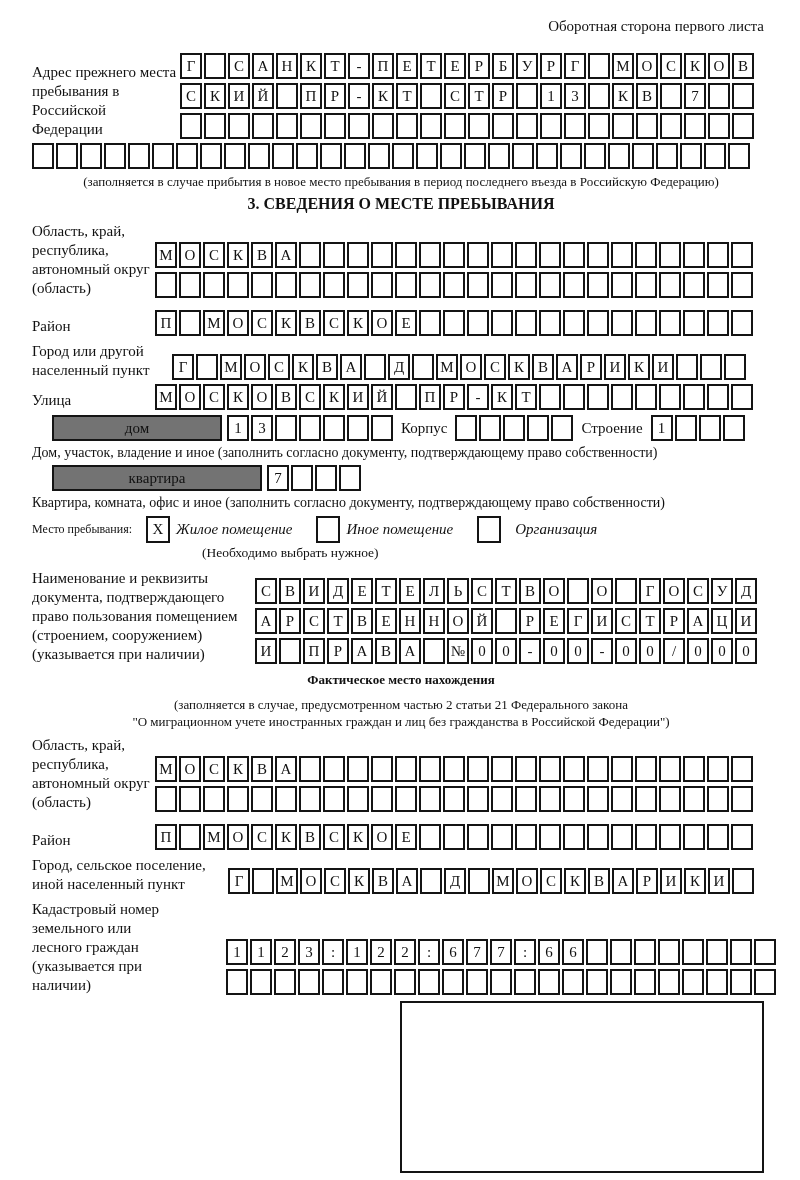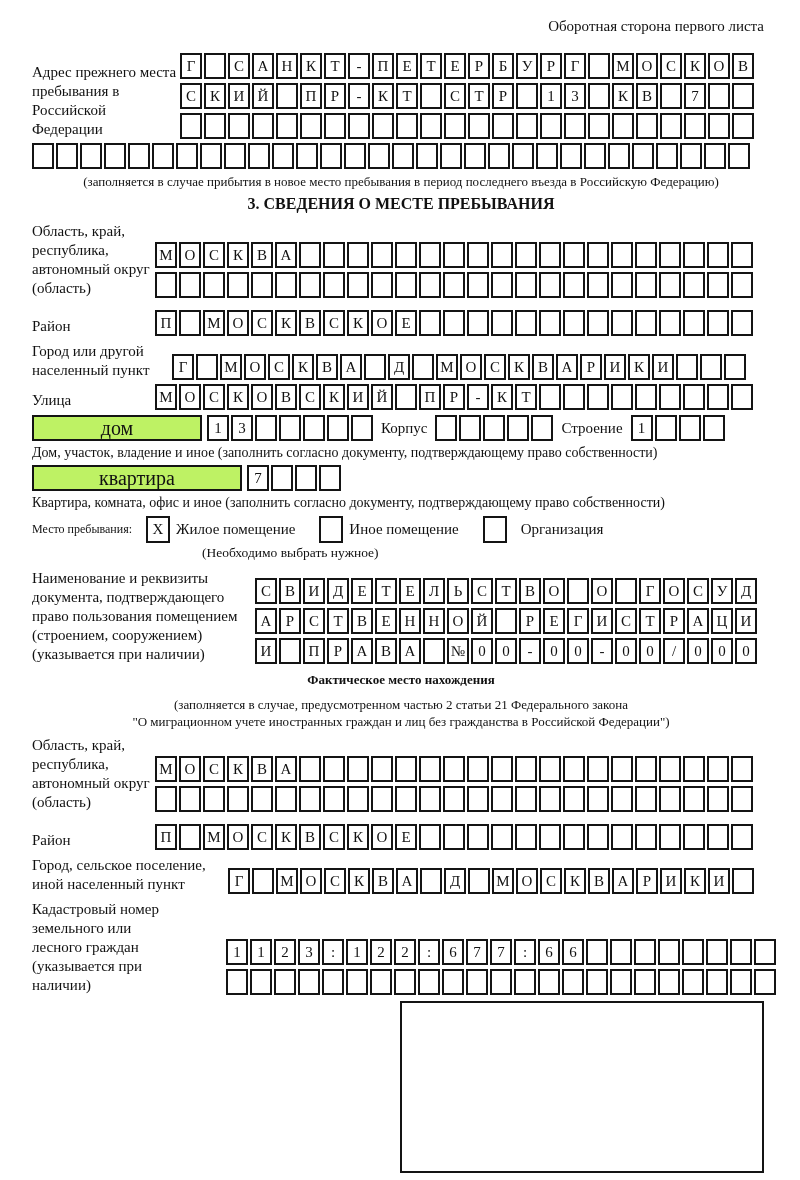--- a/index.html
+++ b/index.html
@@ -21,30 +21,30 @@
           font-size:15px; background:#fff; }
 
   .note { font-size:13px; line-height:17px; }
   .center { text-align:center; }
   .h2 { text-align:center; font-weight:bold; font-size:16px; margin:5px 0 7px 0; }
   .h3 { text-align:center; font-weight:bold; font-size:13px; margin:8px 0 8px 0; }
 
   .mb4 { margin-bottom:4px; } .mb2 { margin-bottom:2px; }
 
   .obox { border:2px solid #141414; height:26px; display:flex; align-items:center;
-          justify-content:center; font-size:20px; flex:none; background:#bef264; }
+          justify-content:center; font-size:15px; flex:none; background:#737373;margin-left:20px; }
   .dom-box { width:170px; margin-right:5px; }
   .kv-box { width:210px; margin-right:5px; }
   .inl-label { font-size:15px; line-height:26px; margin:0 8px; flex:none; }
 
   .premises { align-items:center; margin-top:3px; }
   .plabel { font-size:12px; flex:none; margin-right:8px; }
   .cb { width:24px; height:27px; border:2px solid #141414; display:flex; flex:none;
         align-items:center; justify-content:center; font-size:15px; margin:0 6px; background:#fff; }
-  .opt { font-size:15px; margin-right:18px; }
+  .opt { font-size:15px; margin-right:18px;font-style:italic; }
   .choose-note { margin:2px 0 6px 170px; font-size:13.5px; }
 
   .pt7 { padding-top:7px; } .pt20 { padding-top:20px; } .pl44 { padding-left:44px; }
 
   .stamp-wrap { margin-top:6px; }
   .stamp-box { width:364px; height:172px; border:2px solid #141414; margin-left:auto; margin-right:6px; background:#fff; }
 </style>
 </head>
 <body>
 

